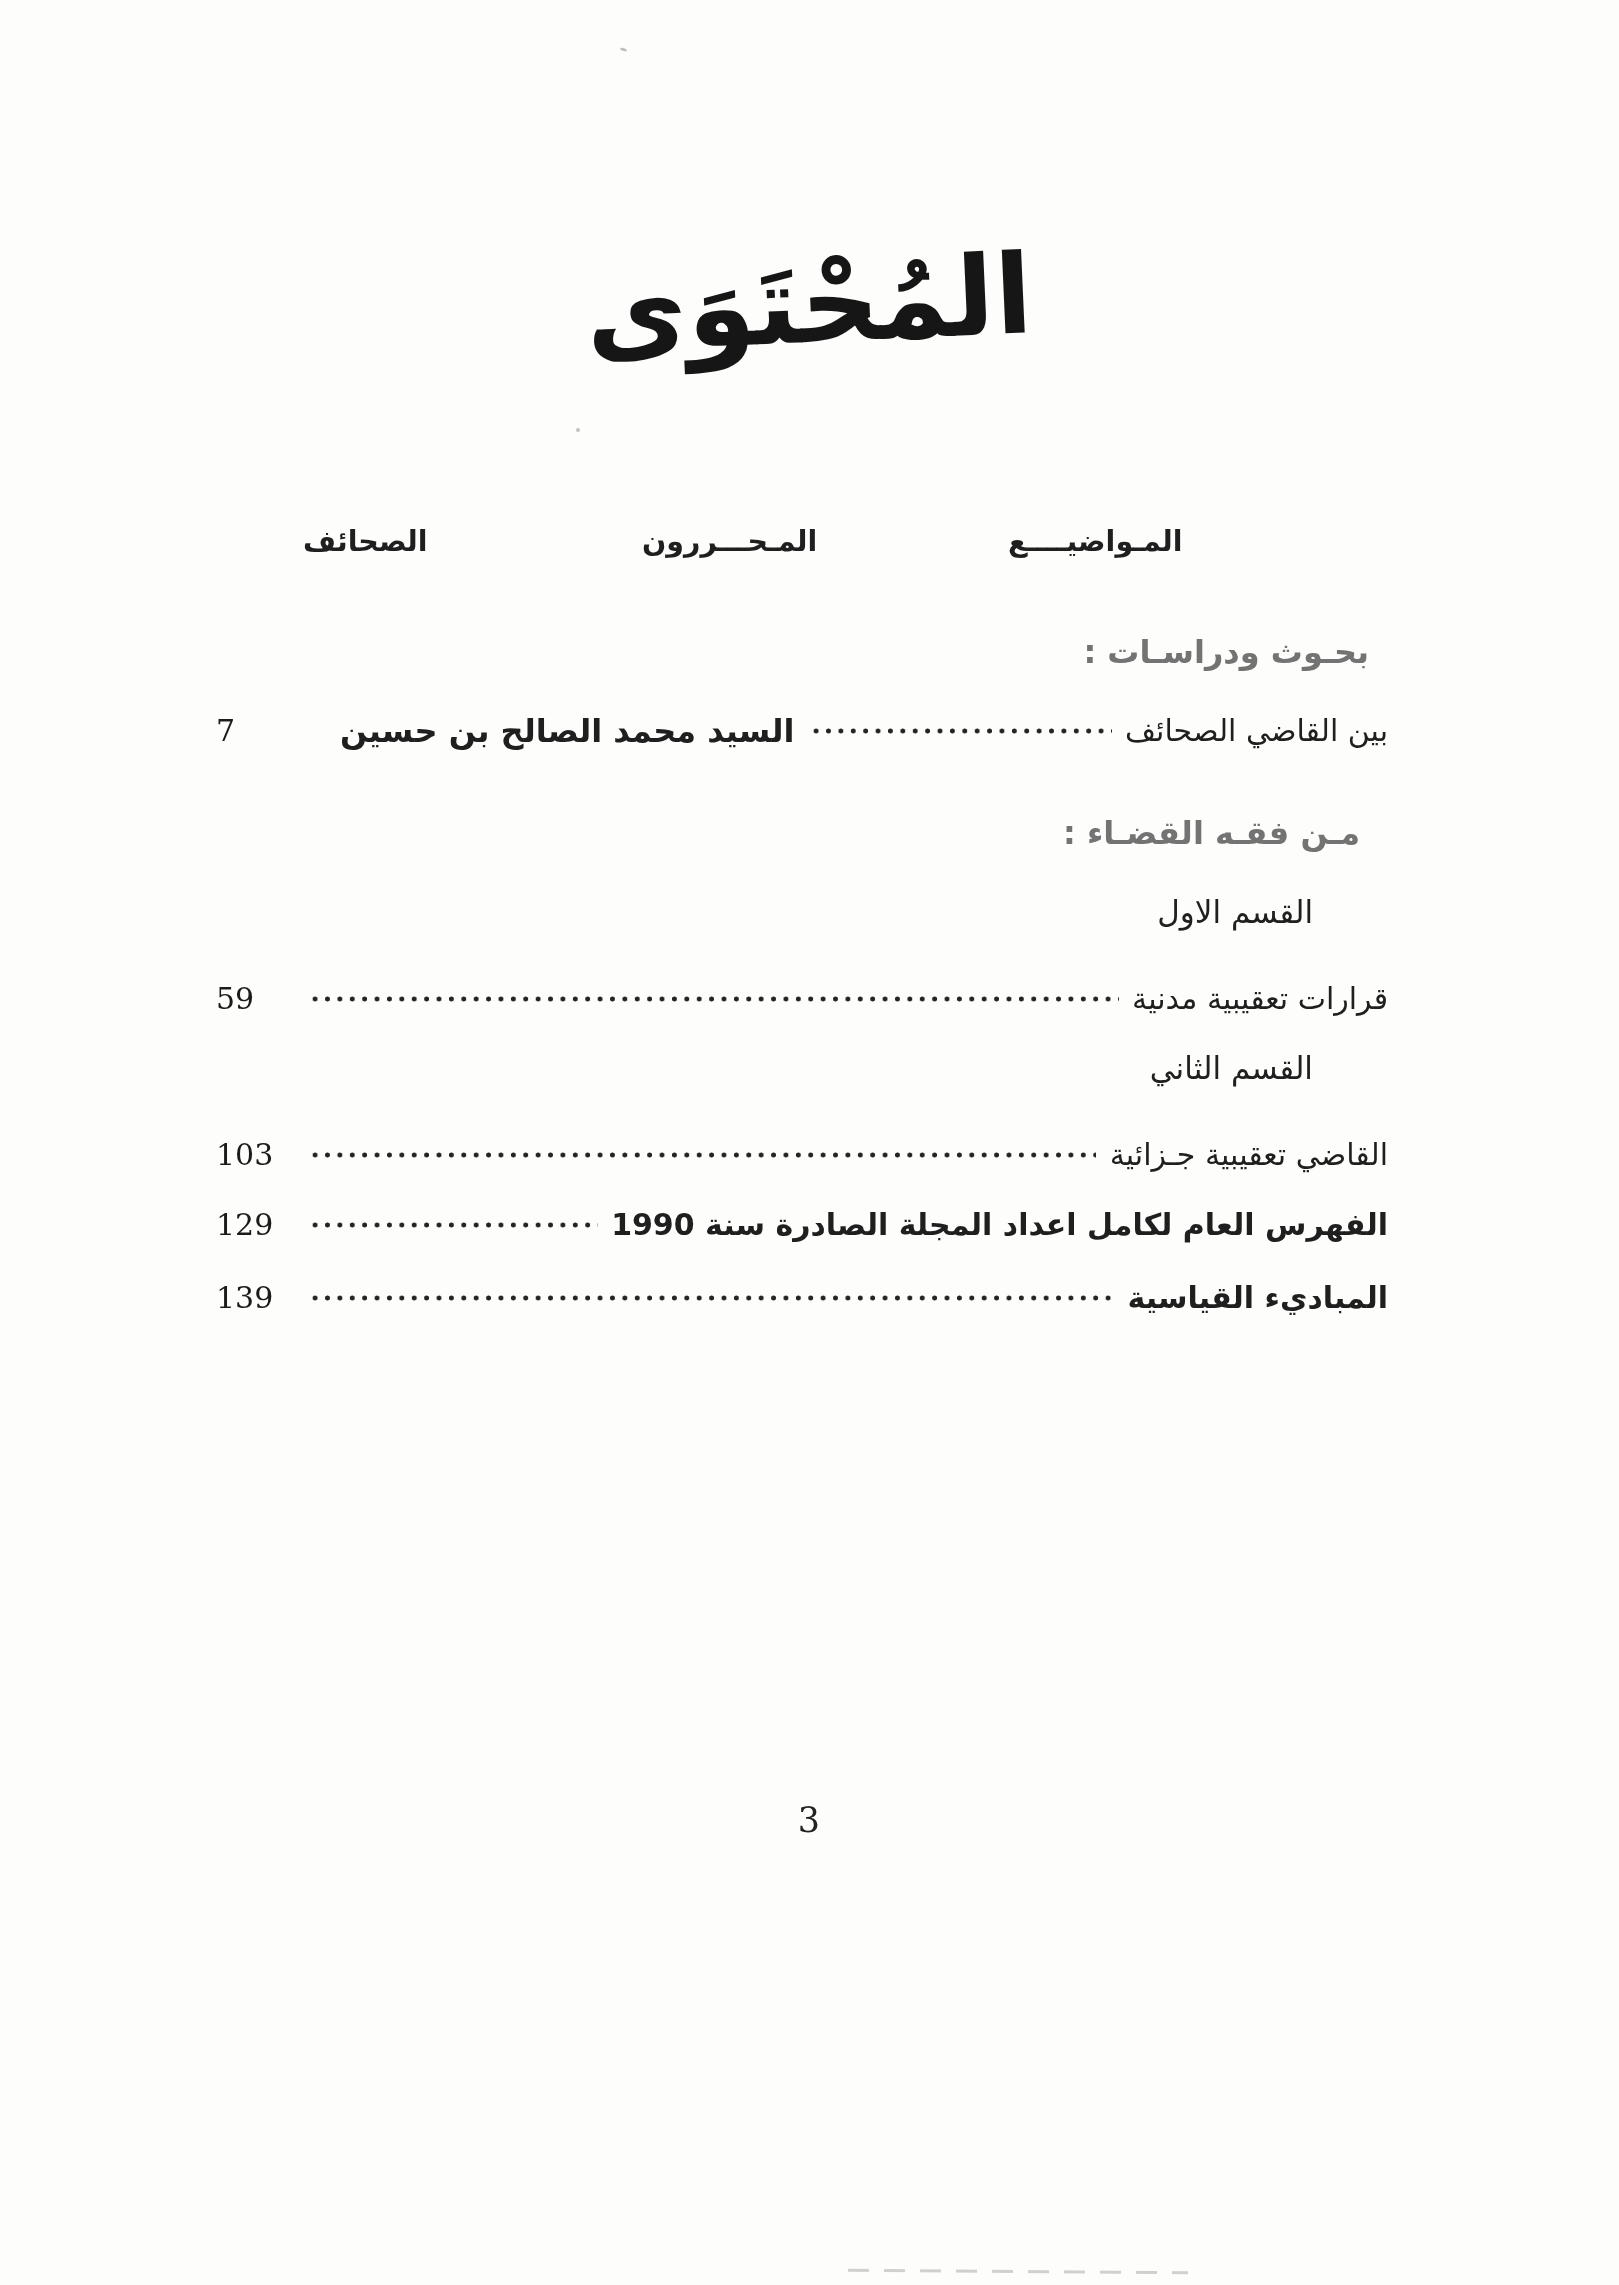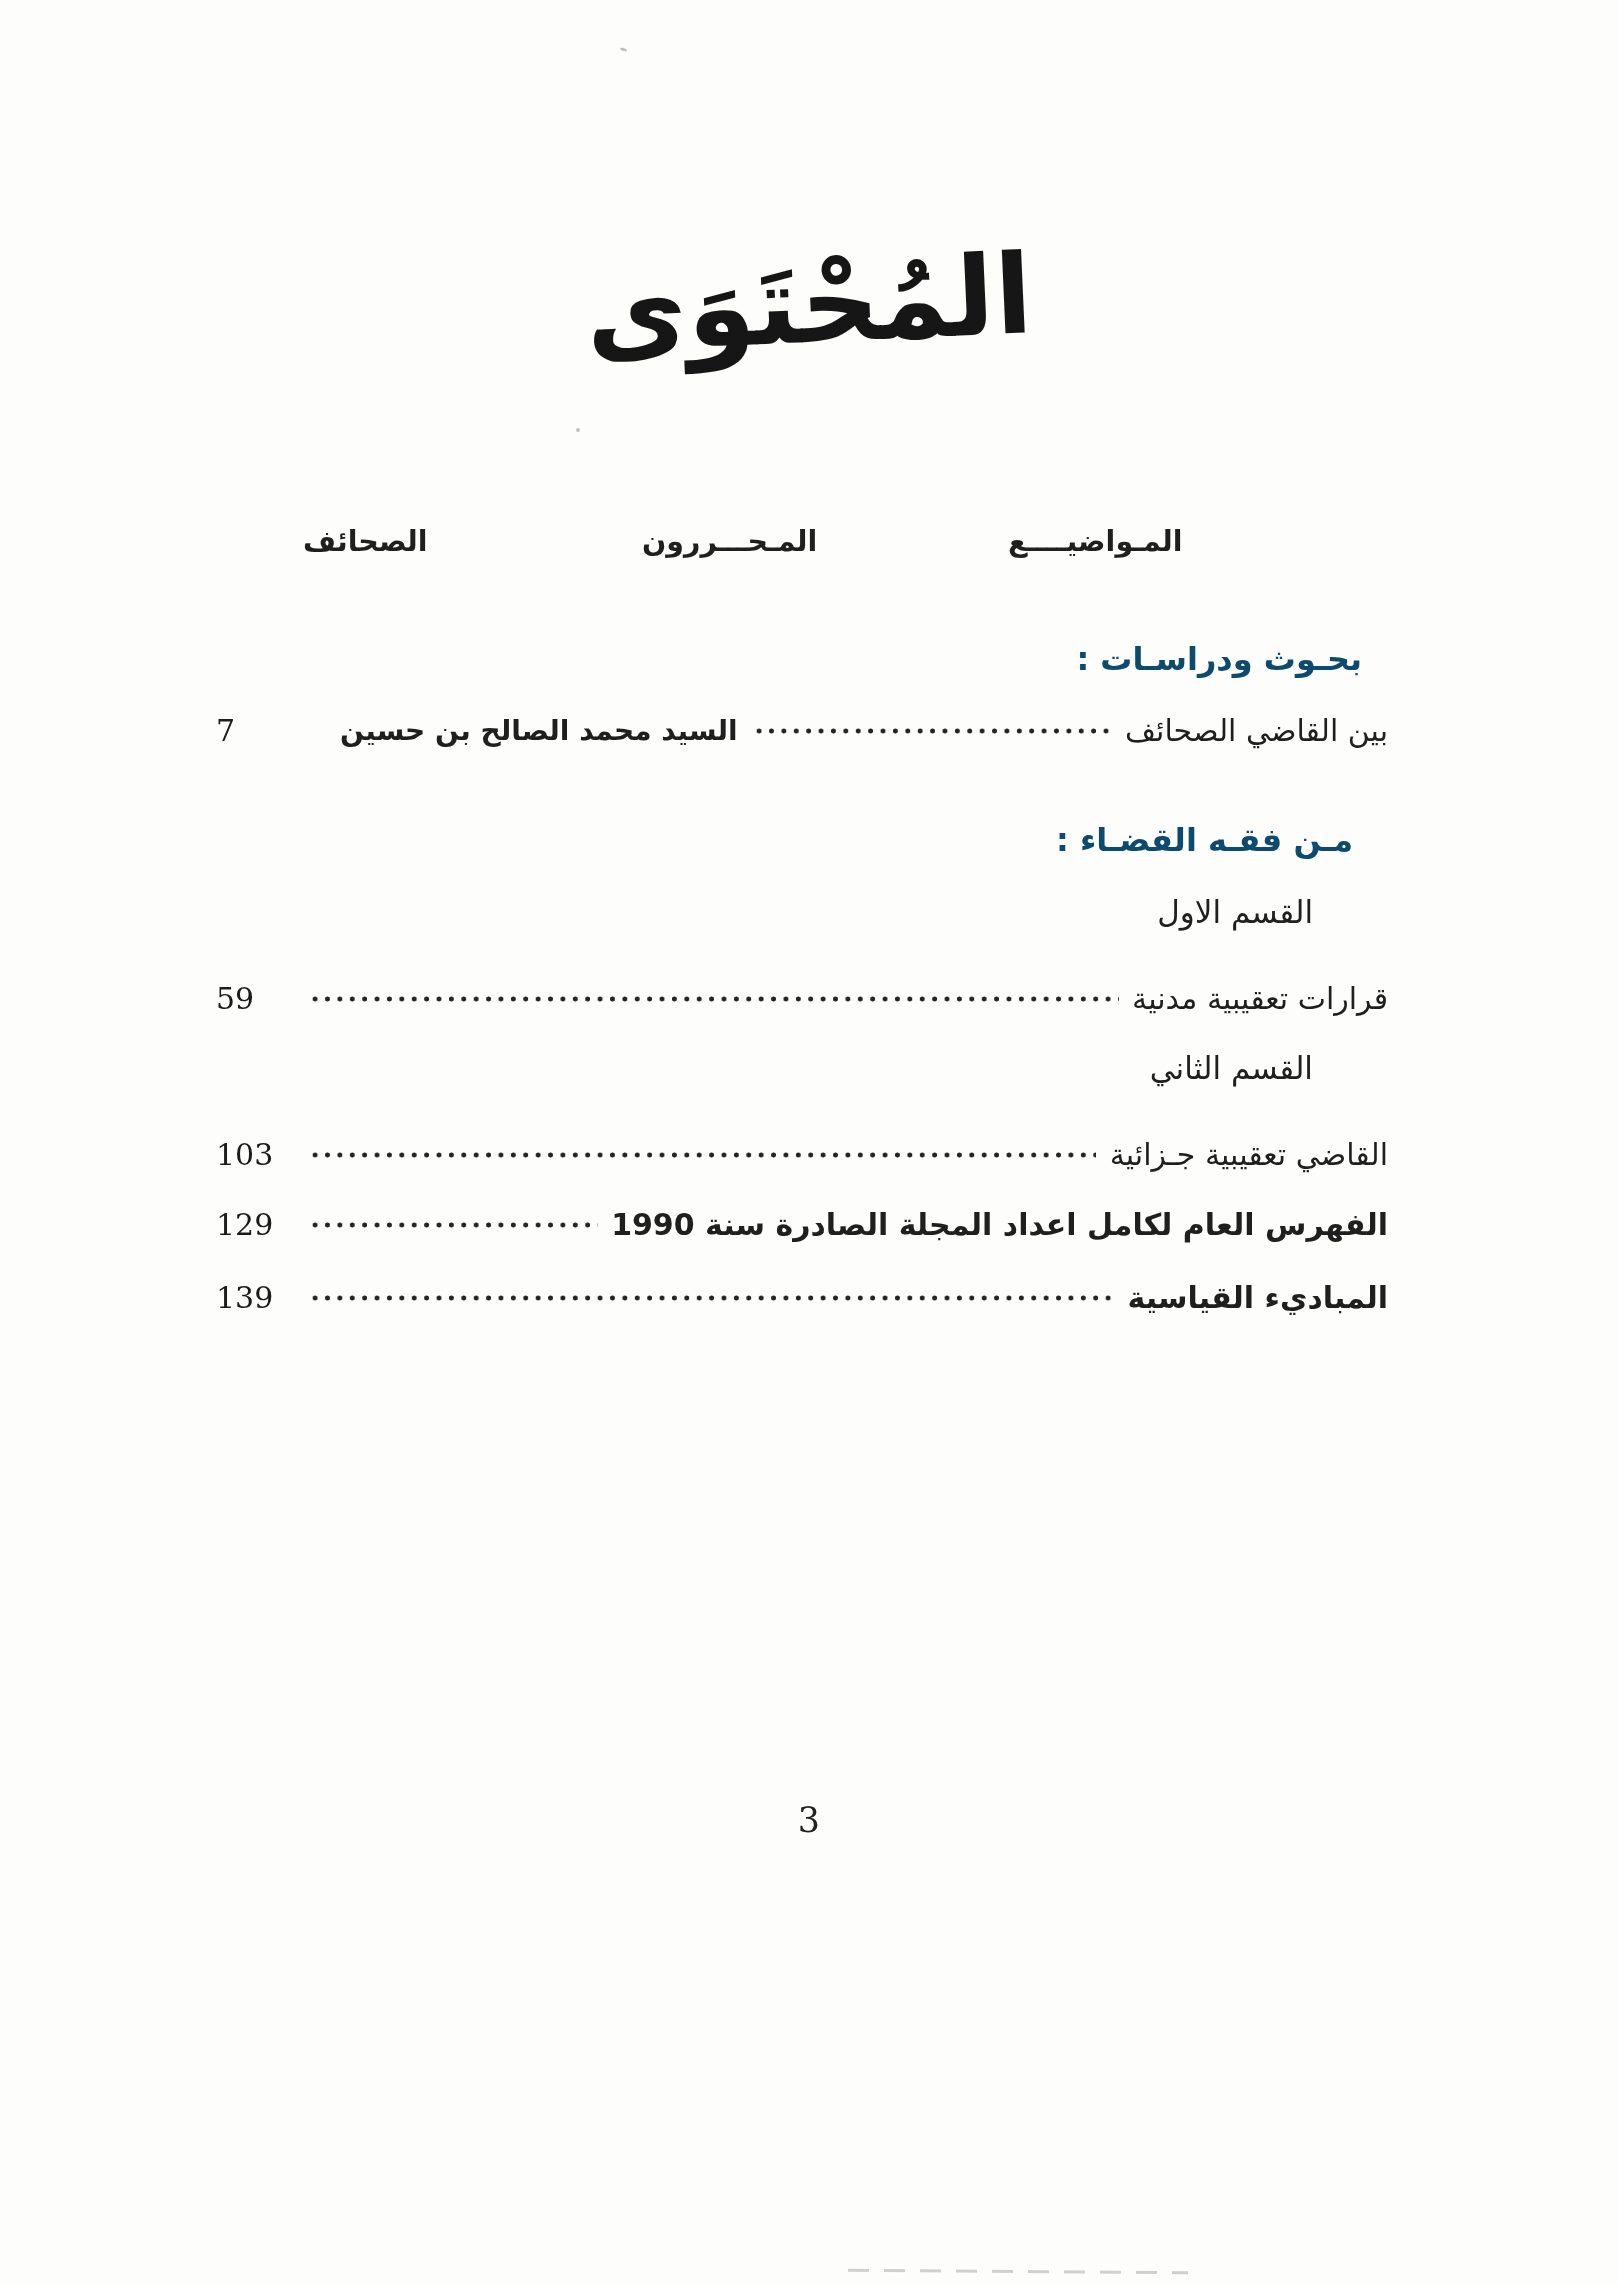--- a/index.html
+++ b/index.html
@@ -45,25 +45,25 @@
     font-size: 28.5px;
   }
   .col-headers .col-h { position: absolute; white-space: nowrap; top: 0; }
   .col-h.topics  { left: 1009px; }
   .col-h.editors { left: 643px; }
   .col-h.pages   { left: 304px; }
 
   
   .sec-heading {
     position: absolute;
-    margin: 7px;
+    margin: 0;
     font-size: 32px;
     font-weight: bold;
     white-space: nowrap;
-    color: #0c4a6e;
+    color: #737373;
   }
   .sec-heading.studies { top: 633px; right: 250px; }
   .sec-heading.fiqh    { top: 814px; right: 259px; }
 
   
   .part-label {
     position: absolute;
     right: 306px;
     font-size: 31px;
     font-weight: normal;
@@ -83,21 +83,21 @@
     align-items: center;
     height: 49px;
     font-size: 30px;
   }
   .toc-row .t      { white-space: nowrap; flex: 0 0 auto; }
   .toc-row .t.bold { font-weight: bold; }
   .toc-row .author {
     white-space: nowrap;
     flex: 0 0 auto;
     font-weight: bold;
-    font-size: 28px;
+    font-size: 32px;
     margin-inline-end: 46px; 
   }
   .leader {
     flex: 1 1 38px;
     min-width: 34px;
     height: 42px;
     margin: 0 13.3px;
     align-self: center;
     background-image: radial-gradient(circle, #242424 2.2px, transparent 2.8px);
     background-size: 12.4px 42px;

